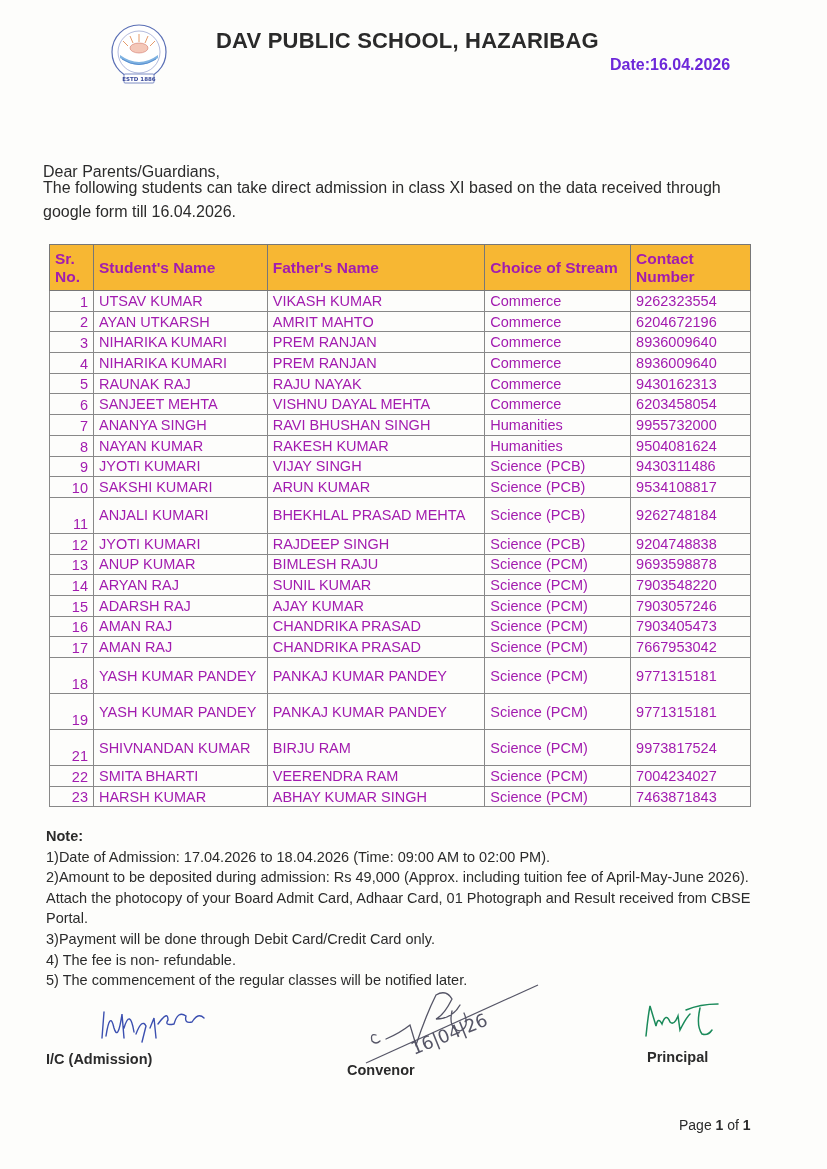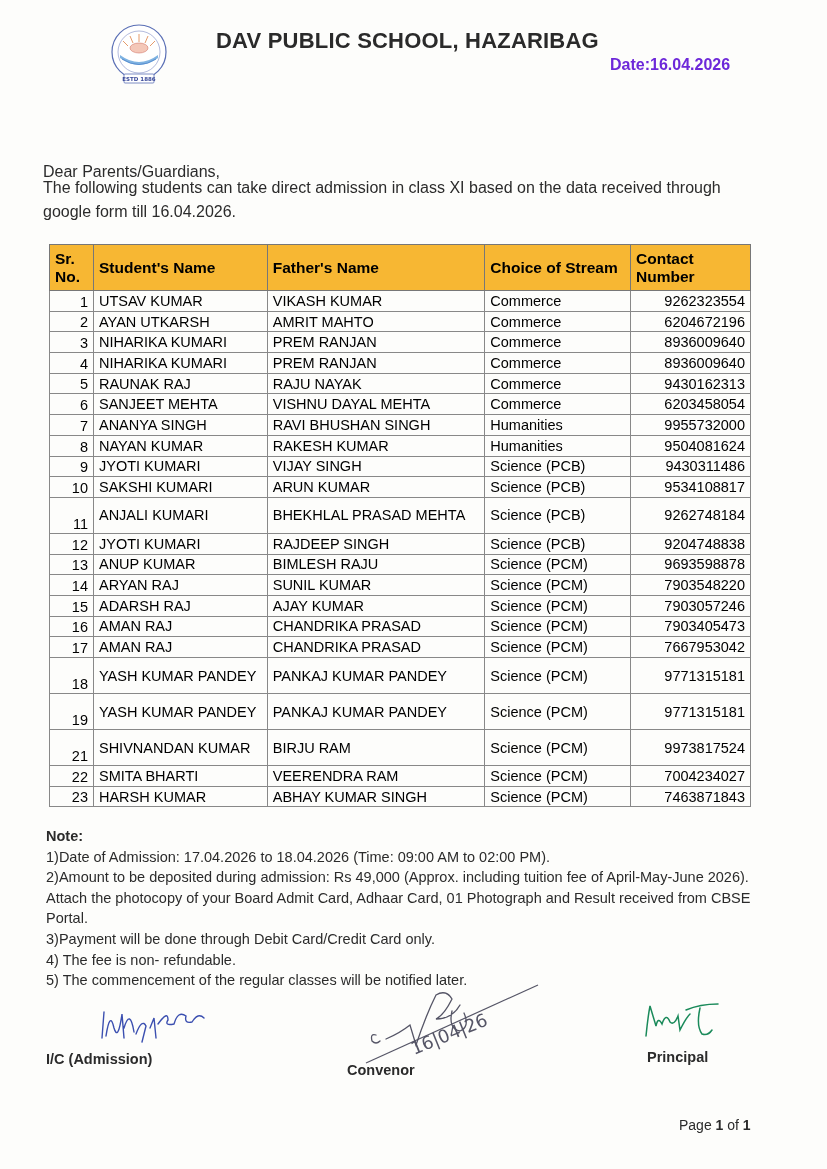--- a/index.html
+++ b/index.html
@@ -7,25 +7,25 @@
   body { position: relative; font-family: "Liberation Sans", "DejaVu Sans", sans-serif; color: #222; overflow: hidden; }
   .page { position: absolute; left: 0; top: 0; width: 827px; height: 1169px; background: #fdfdfb; }
 
   .logo { position: absolute; left: 106px; top: 22px; width: 66px; height: 66px; }
   .school-name { position: absolute; left: 216px; top: 28px; font-size: 22px; font-weight: bold; color: #2a2a2a; letter-spacing: 0.2px; }
   .date { position: absolute; left: 610px; top: 56px; font-size: 16px; font-weight: bold; color: #6d28d9; }
 
   .salutation { position: absolute; left: 43px; top: 131px; font-size: 16px; color: #2b2b2b; margin-top: 32px; }
   .intro { position: absolute; left: 43px; top: 176px; width: 720px; font-size: 16px; line-height: 24px; color: #2b2b2b; }
 
-  table.students { position: absolute; left: 49px; top: 244px; width: 702px; border-collapse: collapse; font-size: 14.5px; color: #000000; }
+  table.students { position: absolute; left: 49px; top: 244px; width: 702px; border-collapse: collapse; font-size: 14.5px; color: #a21caf; }
   table.students th { background: #f7b733; text-align: left; font-weight: bold; font-size: 15.5px; line-height: 18px; padding: 3px 5px; border: 1px solid #777; vertical-align: middle; height: 46px; }
   table.students td { border: 1px solid #888; padding: 0 5px; height: 20.7px; line-height: 16px; vertical-align: middle; }
   table.students td.sr { text-align: right; vertical-align: bottom; padding-bottom: 1px; width: 44px; }
-  table.students td.contact { text-align: right; }
+  table.students td.contact { text-align: left; }
   table.students tr.tall td { height: 36px; }
   col.c1 { width: 44px; } col.c2 { width: 174px; } col.c3 { width: 218px; } col.c4 { width: 146px; } col.c5 { width: 120px; }
 
   .notes { position: absolute; left: 46px; top: 826px; width: 720px; font-size: 14.5px; line-height: 20.6px; color: #2b2b2b; }
   .notes .note-title { font-weight: bold; }
 
   .sig { position: absolute; }
   .sig-label { position: absolute; font-size: 14.5px; font-weight: bold; color: #2b2b2b; }
   .page-num { position: absolute; left: 679px; top: 1117px; font-size: 14px; color: #2b2b2b; }
   .page-num b { font-weight: bold; }

